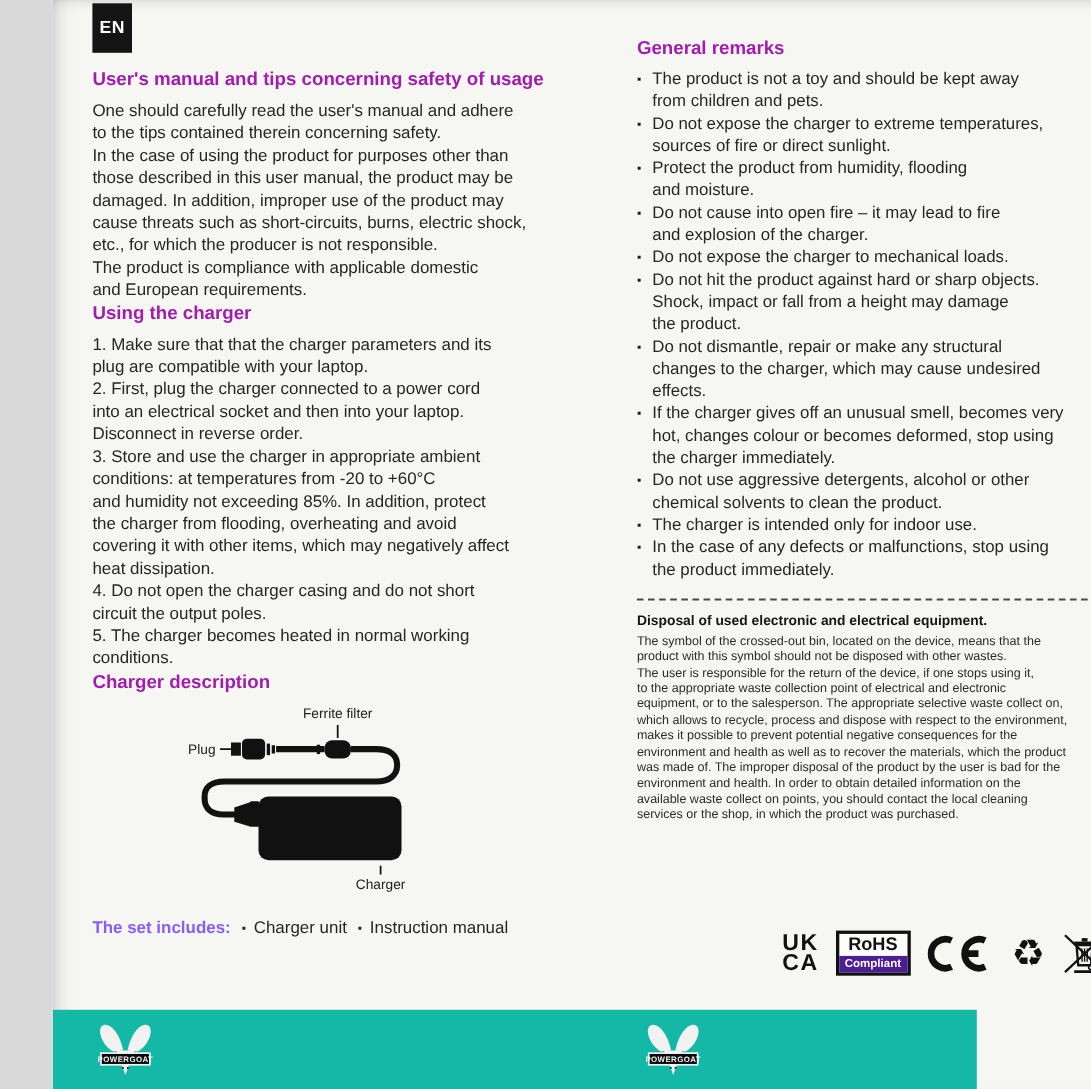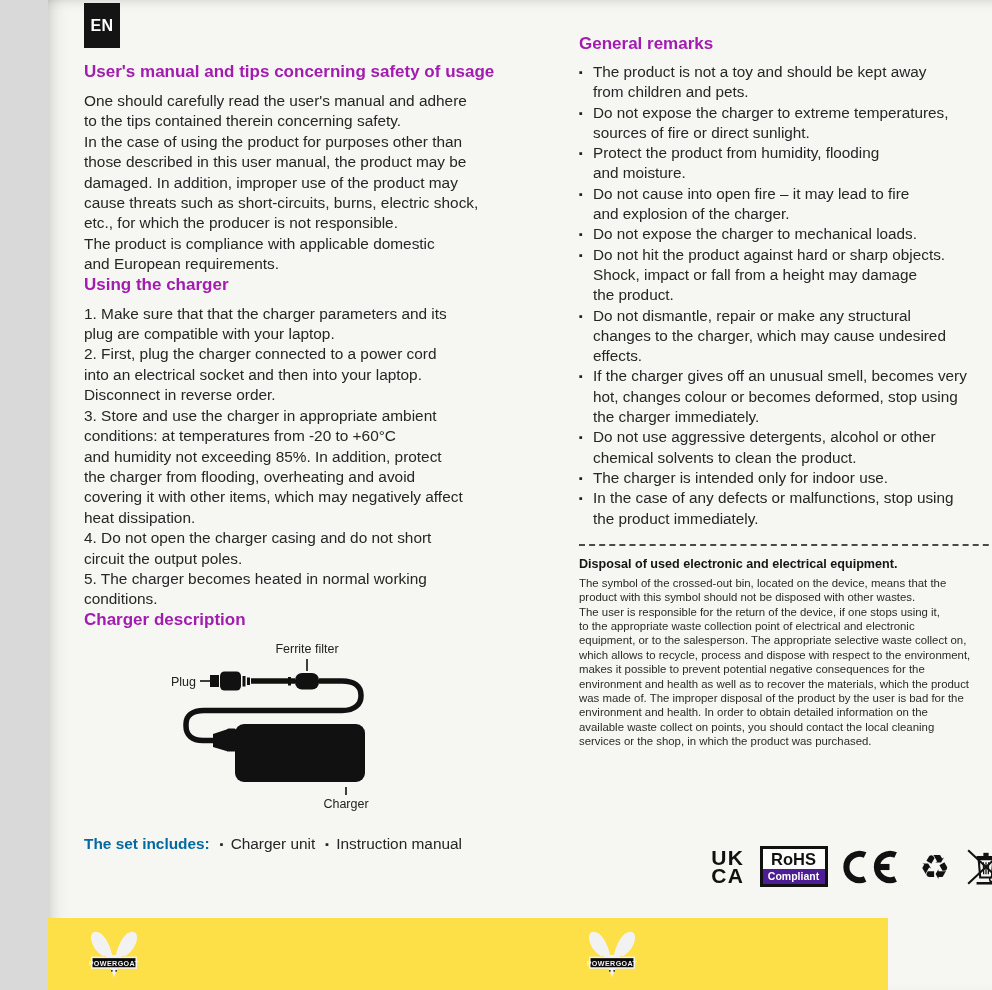--- a/index.html
+++ b/index.html
@@ -20,32 +20,32 @@
   .body{white-space:pre-line;font-size:15.4px;line-height:20.4px;color:#262626;margin:0;}
   .mt-para{margin-top:9px;}
   .mt-sec{margin-top:15px;}
   .mt-sec2{margin-top:10px;}
   .bullets{margin-top:8px;}
   .bullet-row{display:flex;}
   .bullet-glyph{width:14px;flex:0 0 14px;font-size:11px;line-height:20.3px;color:#1c1c1c;}
   .bullet-text{white-space:pre-line;font-size:15.3px;line-height:20.3px;color:#262626;}
   .diagram{display:block;margin-top:4px;}
   .set-line{margin-top:15px;font-size:15.4px;color:#262626;}
-  .set-line .lbl{font-weight:bold;color:#0369a1;}
+  .set-line .lbl{font-weight:bold;color:#8b5cf6;}
   .set-line .sq{font-size:11px;vertical-align:1px;padding:0 7px 0 10px;}
   .dash-sep{border:none;border-top:2px dashed #4a4a4a;margin:15px 0 0 0;}
   .small-head{font-size:12.6px;font-weight:bold;color:#151515;margin:11px 0 0 0;line-height:15px;}
   .small-body{white-space:pre-line;font-size:11.4px;line-height:14.4px;color:#2a2a2a;margin-top:4px;}
   .certs{margin-top:97px;display:flex;align-items:center;justify-content:flex-end;gap:15px;padding-right:2px;}
   .ukca{font-weight:800;font-size:21px;line-height:18px;letter-spacing:1.5px;color:#111;text-align:left;}
   .rohs{border:3px solid #111;width:62px;background:#fdfdfb;}
   .rohs-top{font-size:16.5px;font-weight:800;color:#111;text-align:center;line-height:19px;padding-top:1px;}
   .rohs-bot{background:#4c1d95;color:#fff;font-size:10.5px;font-weight:bold;text-align:center;line-height:14px;padding-bottom:1px;}
   .recycle{font-size:34px;line-height:34px;color:#111;font-family:"DejaVu Sans",sans-serif;}
-  .footer{position:absolute;left:0;bottom:0;width:840px;height:72px;background:#fde047;}
+  .footer{position:absolute;left:0;bottom:0;width:840px;height:72px;background:#14b8a6;}
   .goat{position:absolute;top:6px;}
   .goat-1{left:37px;}
   .goat-2{left:535px;}
 </style>
 </head>
 <body>
 
 <div class="page">
 
   <div class="lang-badge">

